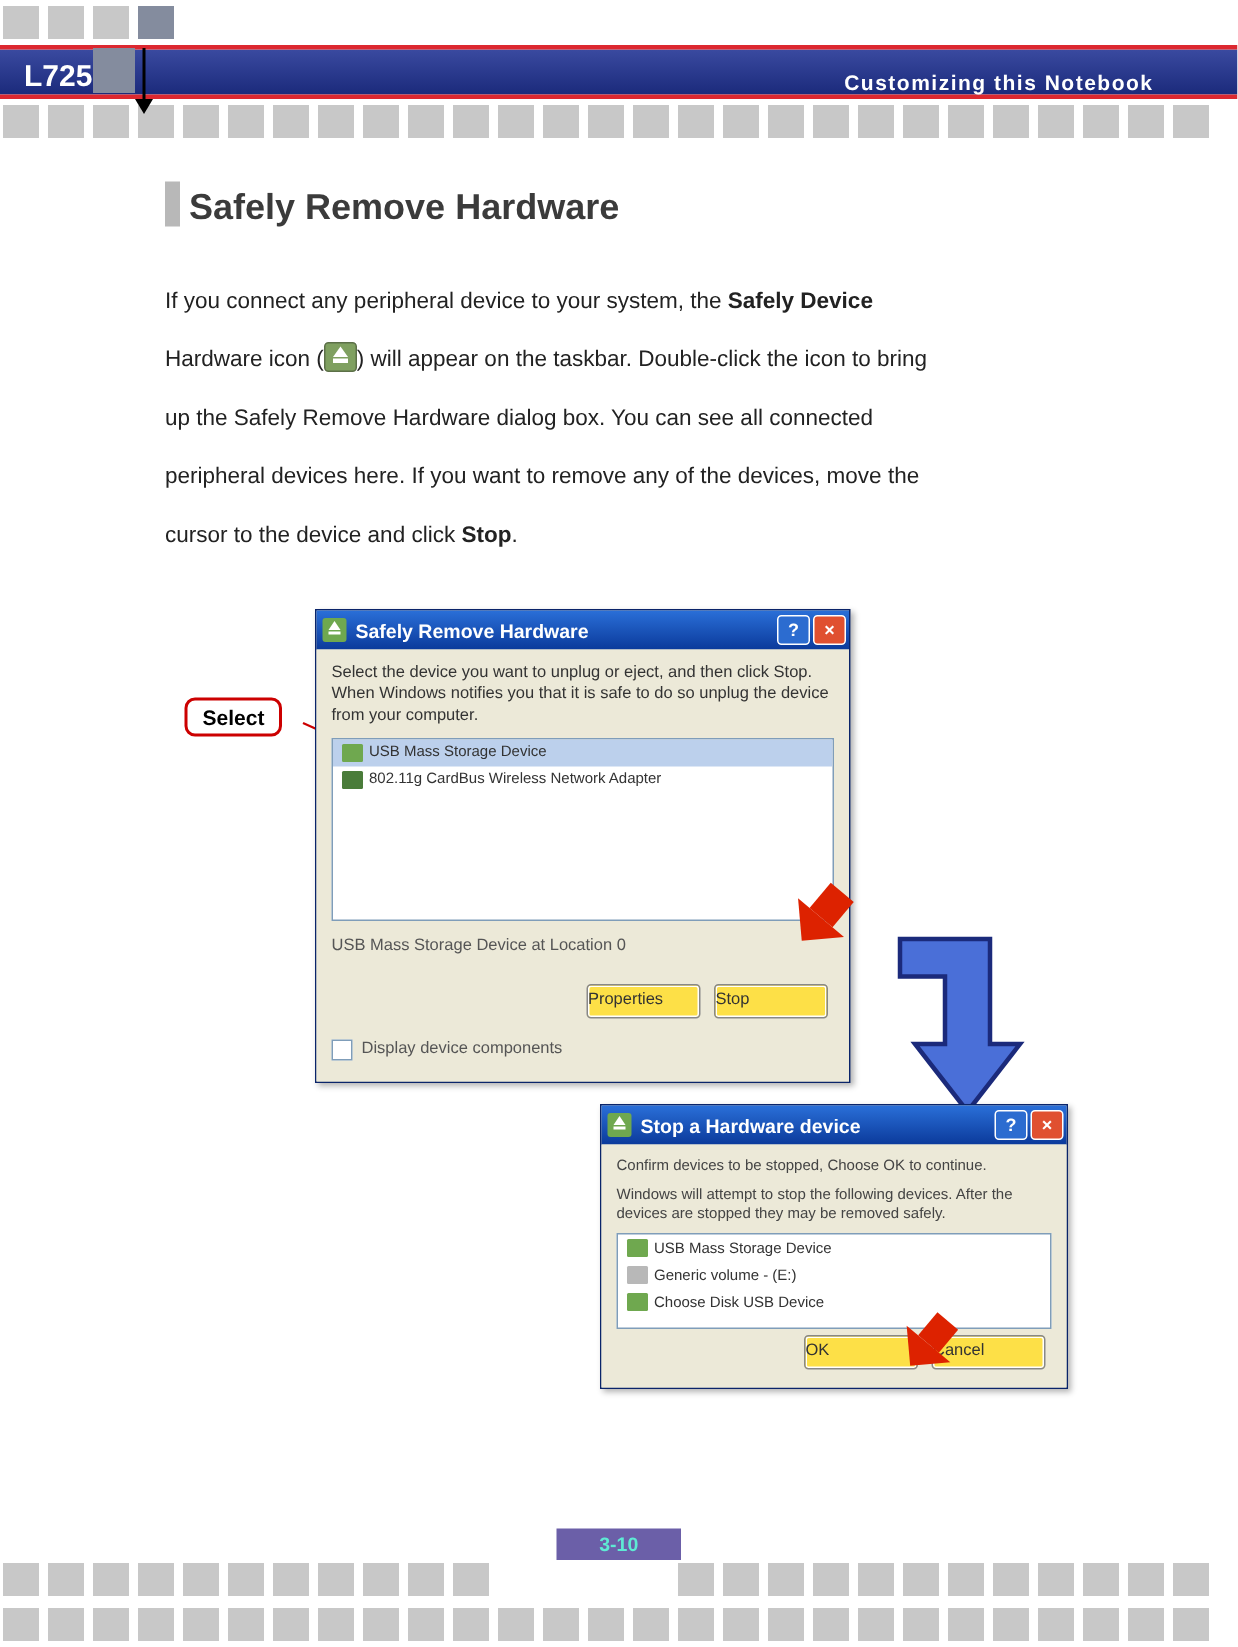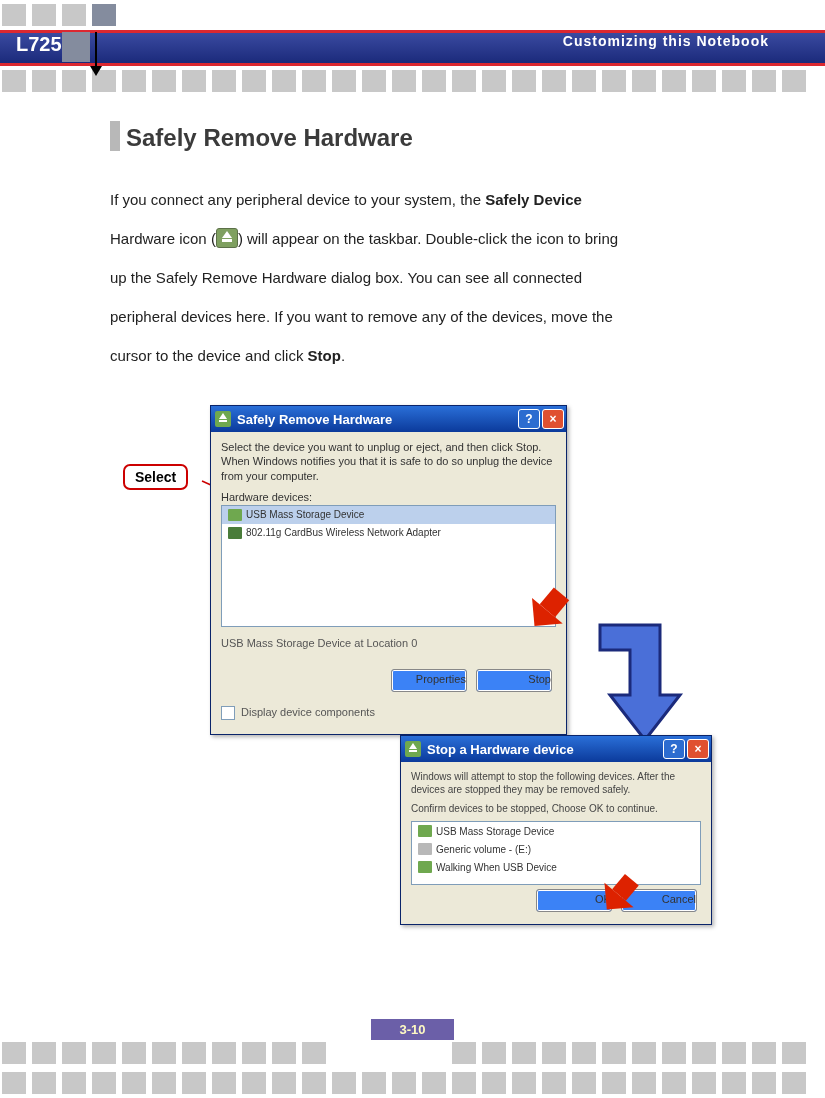--- a/index.html
+++ b/index.html
@@ -1,18 +1,18 @@
 <!DOCTYPE html>
 <html><head>
 <meta charset="utf-8">
 <style>
   html,body{margin:0;padding:0;width:825px;height:1098px;font-family:Arial,Helvetica,sans-serif;background:#fff;overflow:hidden}
   .topstrip,.botstrip{display:flex;gap:6px;padding:4px 2px}
   .sq{width:24px;height:22px;background:#c8c8c8}
-  .banner{display:flex;align-items:flex-start;height:30px;border-top:3px solid #dc2830;border-bottom:3px solid #dc2830;background:linear-gradient(#3a4aa0,#1b2a7b)}
+  .banner{display:flex;align-items:flex-end;height:30px;border-top:3px solid #dc2830;border-bottom:3px solid #dc2830;background:linear-gradient(#3a4aa0,#1b2a7b)}
   .banner .model{color:#fff;font-weight:bold;font-size:20px;padding-left:16px;flex:0 0 90px}
   .banner .spacer{flex:1}
   .banner .sub{color:#fff;font-weight:bold;font-size:14px;padding-right:56px;letter-spacing:1px}
   .stripwrap{position:relative}
   .darksq{position:absolute;width:28px;height:30px;background:#848c9e;top:32px;left:62px}
   .vline{position:absolute;left:95px;top:32px;width:2px;height:42px;background:#000}
   .vline:after{content:"";position:absolute;left:-5px;bottom:-2px;border-left:6px solid transparent;border-right:6px solid transparent;border-top:10px solid #000}
   .content{padding:25px 90px 0 110px}
   h1{font-size:24px;font-weight:bold;margin:0 0 28px 0;color:#3b3b3b}
   h1 .hb{display:inline-block;width:10px;height:30px;background:#b8b8b8;vertical-align:-5px;margin-right:6px}
@@ -36,21 +36,21 @@
   .instr{line-height:1.3;margin-bottom:8px}
   .lab{font-size:11px;margin:4px 0 2px}
   .list{height:120px;background:#fff;border:1px solid #7f9db9;overflow:hidden}
   .row{display:flex;align-items:center;height:16px;font-size:10px;padding:1px 6px}
   .row.sel{background:#bcd0ec}
   .row .ricn{width:14px;height:12px;margin-right:4px;background:#6fa84f;border-radius:1px}
   .row .ricn.net{background:#4a7c3a}
   .status{font-size:11px;color:#555;margin:10px 0 20px}
   .btnrow{text-align:right;margin:4px 0}
   .btnrow.pad{padding-right:4px}
-  .btn{display:inline-block;min-width:74px;height:21px;line-height:19px;font-size:11px;text-align:right;background:#3b82f6;border:1px solid #888;border-radius:3px;margin-left:6px;box-shadow:inset 0 0 0 1px #fff;cursor:default}
+  .btn{display:inline-block;min-width:74px;height:21px;line-height:19px;font-size:11px;text-align:left;background:#fde047;border:1px solid #888;border-radius:3px;margin-left:6px;box-shadow:inset 0 0 0 1px #fff;cursor:default}
   .chk{display:flex;align-items:flex-start;font-size:11px;color:#555;margin:14px 0 6px}
   .chk .box{width:12px;height:12px;border:1px solid #7f9db9;background:#fff;margin-right:6px}
   
   .callout{position:absolute;left:13px;top:59px;border:2px solid #c00;border-radius:7px;padding:3px 10px;font-weight:bold;font-size:14px;color:#000;background:#fff}
   .callarrow{position:absolute;left:92px;top:70px;width:48px;height:28px}
   .callarrow svg{overflow:visible}
   
   .redarr{position:absolute;left:418px;top:184px;width:40px;height:42px;transform:rotate(40deg)}
   .redarr .shaft{width:20px;height:22px;background:#d20;margin:0 auto}
   .redarr .head{width:0;height:0;border-left:20px solid transparent;border-right:20px solid transparent;border-top:20px solid #d20;margin:0 auto}
@@ -62,21 +62,21 @@
   .dlg2 .list{height:62px}
   .dlg2 .row .ricn.vol{background:#b8b8b8}
   .dlg2 .row .ricn.usb{background:#6fa84f}
   .dlg2 .instr2{font-size:10px;color:#444;line-height:1.3;margin-bottom:6px}
   .redarr2{position:absolute;left:490px;top:470px;width:38px;height:40px;transform:rotate(40deg)}
   .redarr2 .shaft{width:18px;height:20px;background:#d20;margin:0 auto}
   .redarr2 .head{width:0;height:0;border-left:19px solid transparent;border-right:19px solid transparent;border-top:19px solid #d20;margin:0 auto}
   
   .footer{position:absolute;left:0;bottom:0;width:825px}
   .pgwrap{display:flex;justify-content:center;margin-bottom:-2px}
-  .pg{background:#6b5fa8;color:#fef9c3;font-weight:bold;font-size:13px;padding:3px 28px;border-radius:0}
+  .pg{background:#6b5fa8;color:#5eead4;font-weight:bold;font-size:13px;padding:3px 28px;border-radius:0}
 </style>
 </head>
 <body>
 
 <div class="stripwrap">
   <div class="topstrip">
     <div class="sq"></div>
       <div class="sq"></div>
       <div class="sq"></div>
       <div class="sq" style="background:#848c9e"></div>
@@ -168,21 +168,20 @@
 
     <div class="dlg1">
       <div class="titlebar">
         <span class="ic"></span>
         <span class="grow">Safely Remove Hardware</span>
         <span class="tbtn help">?</span>
         <span class="tbtn close">×</span>
       </div>
       <div class="dlgbody">
         <div class="instr">Select the device you want to unplug or eject, and then click Stop. When Windows notifies you that it is safe to do so unplug the device from your computer.</div>
-        <div class="lab">Hardware devices:</div>
         <div class="list">
           <div class="row sel">
               <span class="ricn"></span>
               <span>USB Mass Storage Device</span>
             </div>
           <div class="row">
               <span class="ricn net"></span>
               <span>802.11g CardBus Wireless Network Adapter</span>
             </div>
         </div>
@@ -210,34 +209,34 @@
     </div>
 
     <div class="dlg2">
       <div class="titlebar">
         <span class="ic"></span>
         <span class="grow">Stop a Hardware device</span>
         <span class="tbtn help">?</span>
         <span class="tbtn close">×</span>
       </div>
       <div class="dlgbody">
+        <div class="instr2">Confirm devices to be stopped, Choose OK to continue.</div>
         <div class="instr2">Windows will attempt to stop the following devices. After the devices are stopped they may be removed safely.</div>
-        <div class="instr2">Confirm devices to be stopped, Choose OK to continue.</div>
         <div class="list">
           <div class="row">
               <span class="ricn usb"></span>
               <span>USB Mass Storage Device</span>
             </div>
           <div class="row">
               <span class="ricn vol"></span>
               <span>Generic volume - (E:)</span>
             </div>
           <div class="row">
               <span class="ricn usb"></span>
-              <span>Walking When USB Device</span>
+              <span>Choose Disk USB Device</span>
             </div>
         </div>
         <div class="btnrow pad" style="">
           <span class="btn">OK</span>
           <span class="btn">Cancel</span>
         </div>
       </div>
     </div>
 
     <div class="redarr2">

